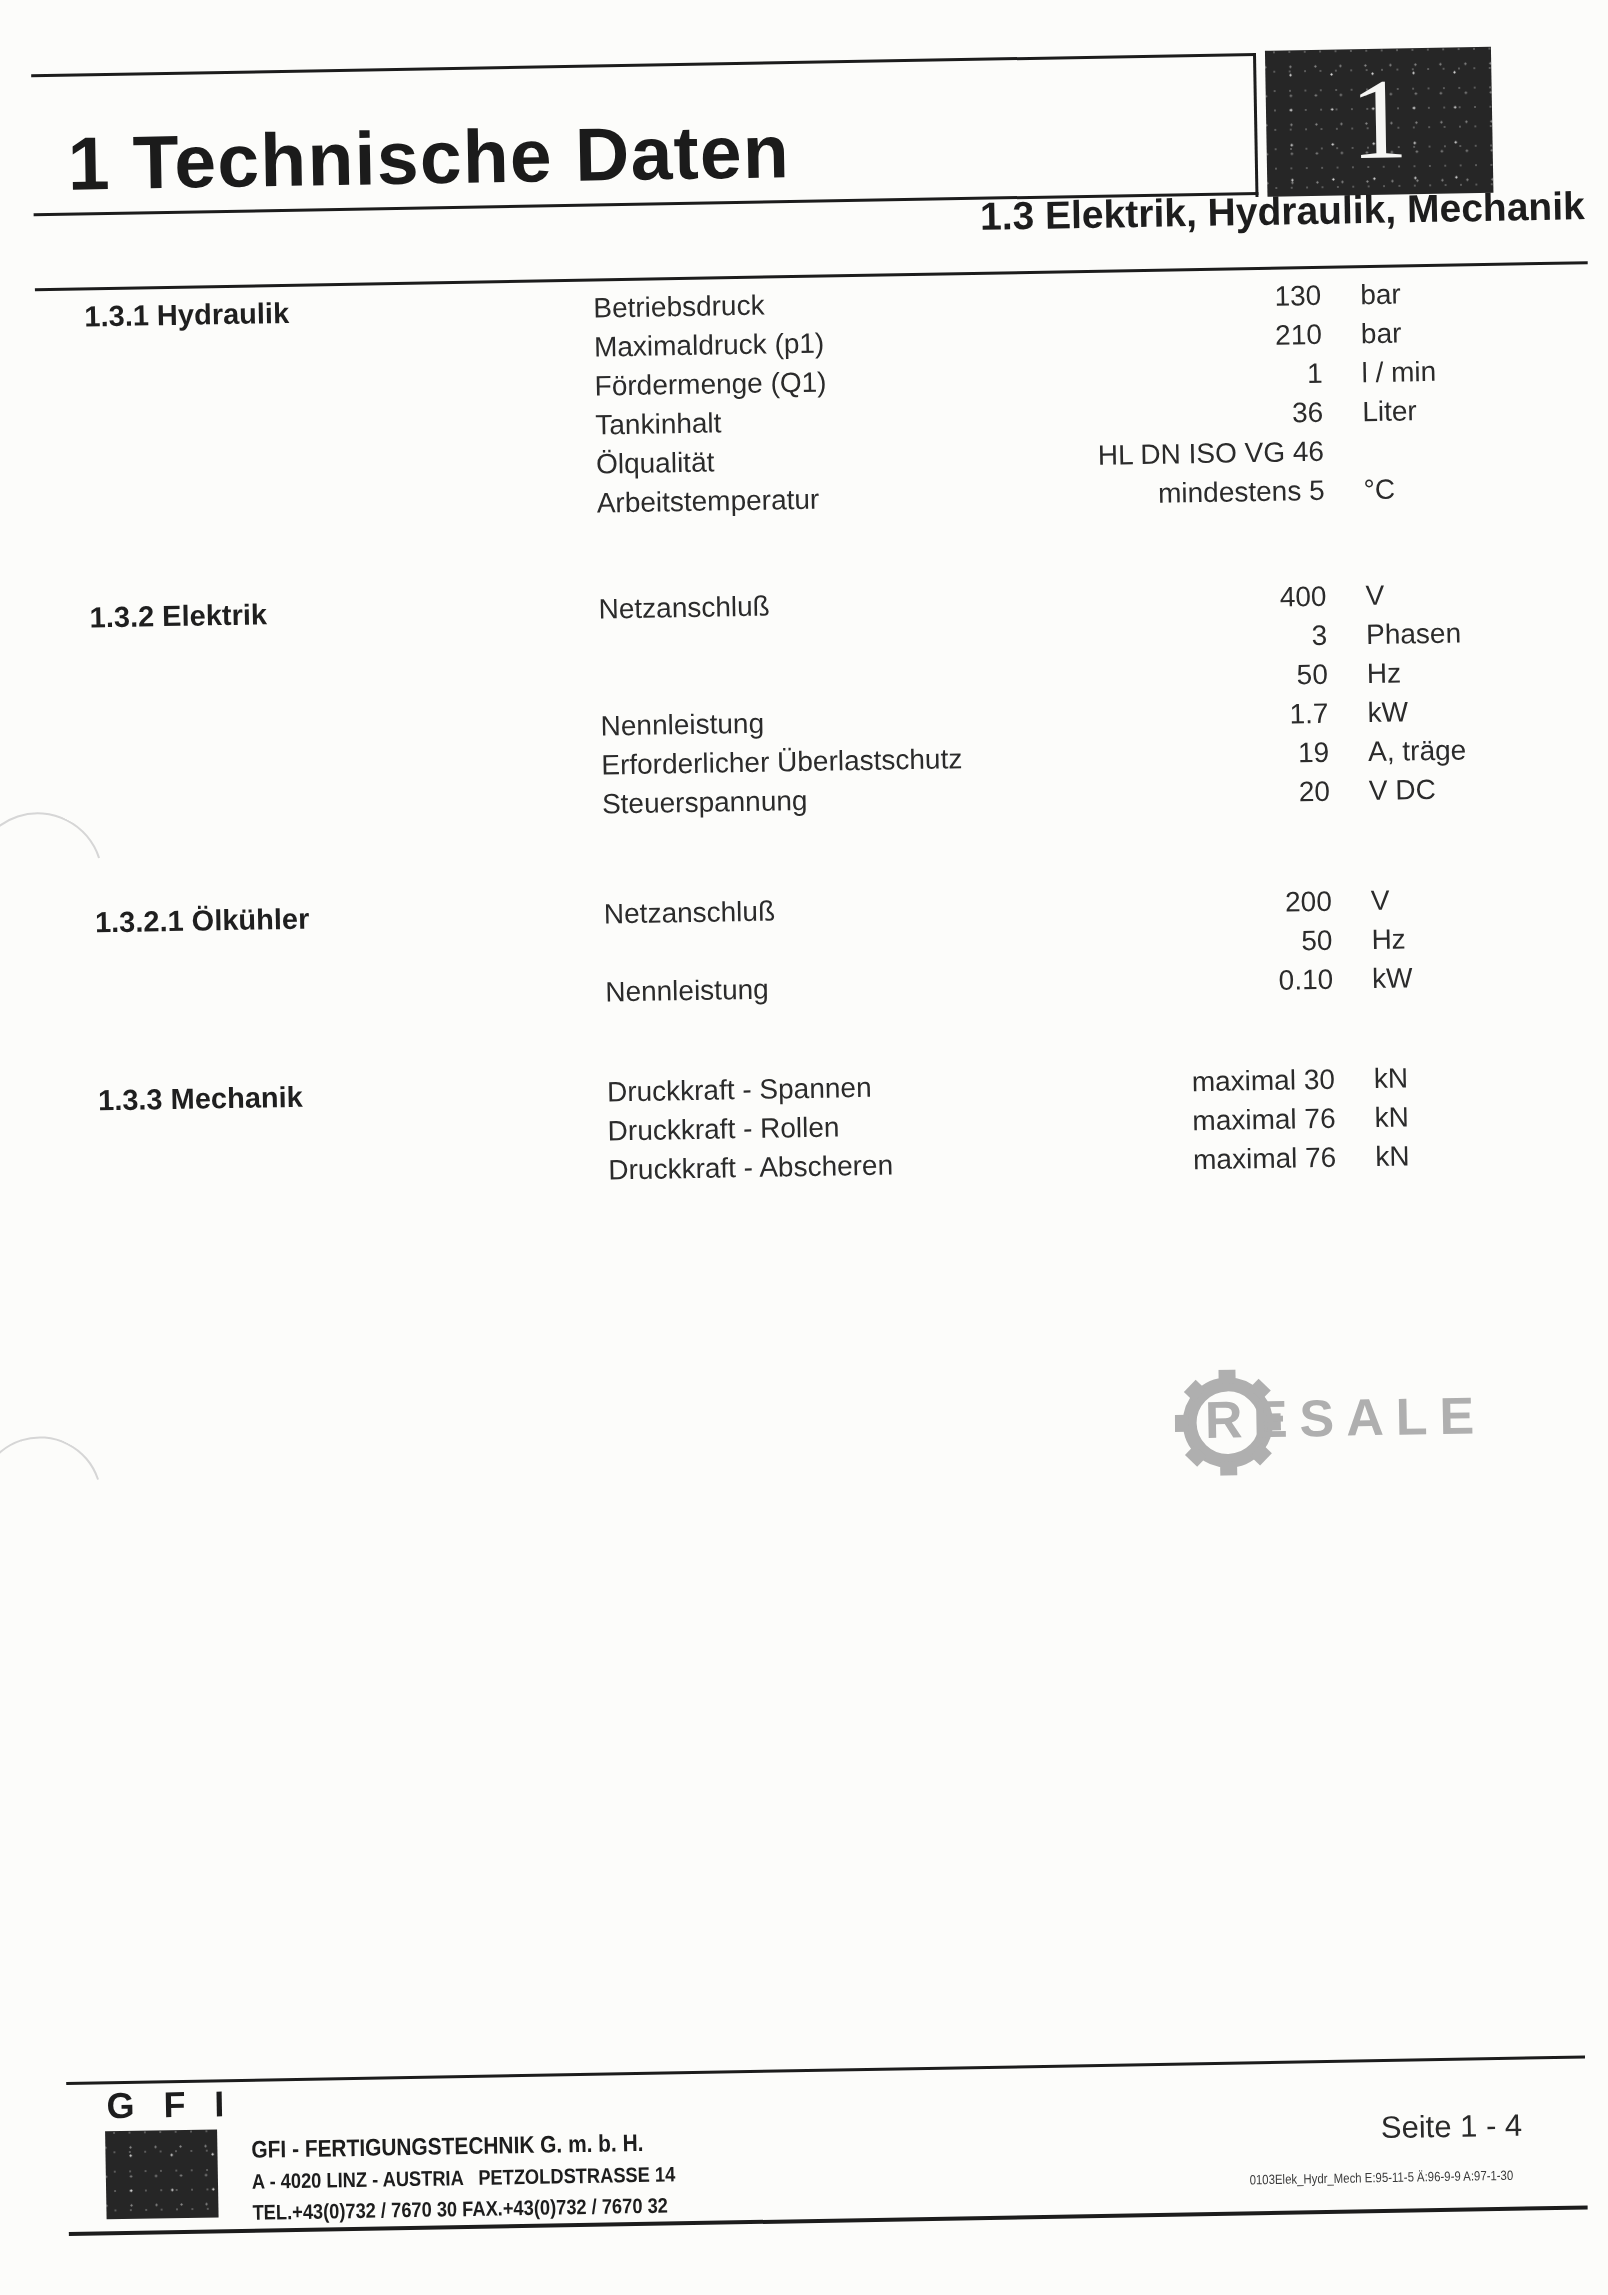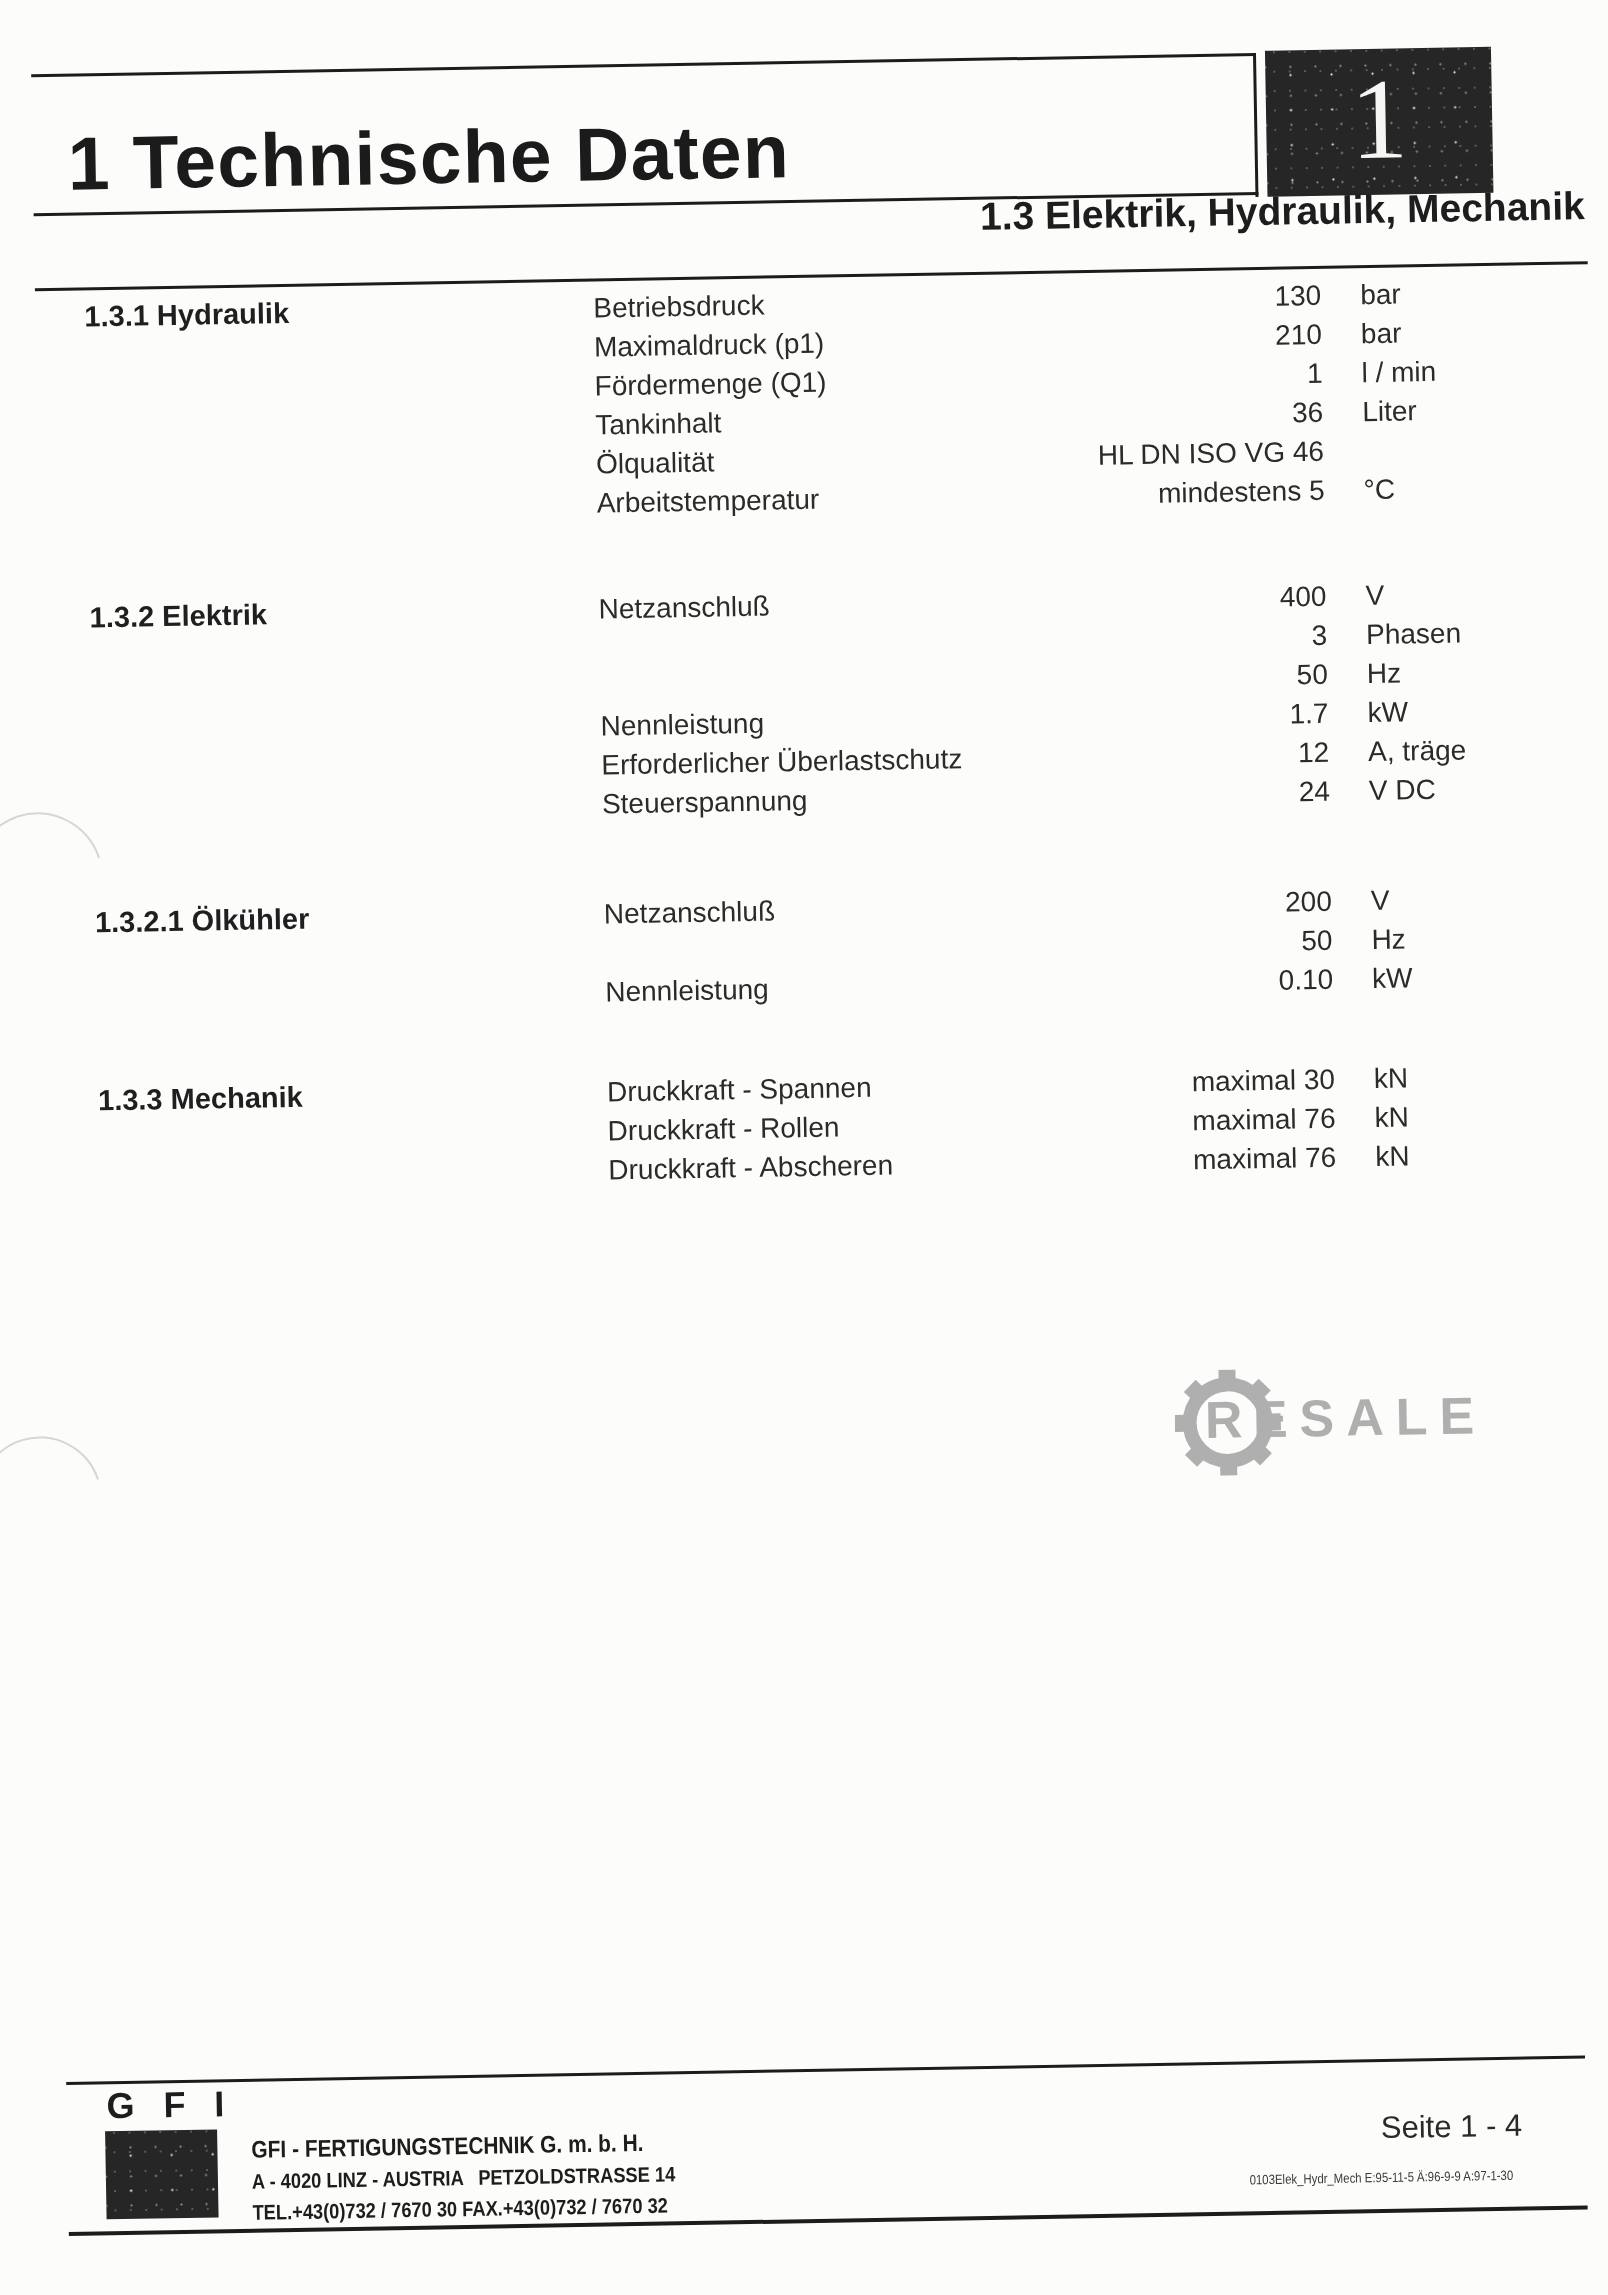--- a/index.html
+++ b/index.html
@@ -156,27 +156,27 @@
   </div>
 
   <div class="row">
     <span class="lbl">Nennleistung</span>
     <span class="val">1.7</span>
     <span class="unit">kW</span>
   </div>
 
   <div class="row">
     <span class="lbl">Erforderlicher Überlastschutz</span>
-    <span class="val">12</span>
+    <span class="val">19</span>
     <span class="unit">A, träge</span>
   </div>
 
   <div class="row">
     <span class="lbl">Steuerspannung</span>
-    <span class="val">24</span>
+    <span class="val">20</span>
     <span class="unit">V DC</span>
   </div>
 </div>
   </section>
 
   <section class="section sec2">
     <h3 class="heading">1.3.2.1 Ölkühler</h3>
     <div class="rows">
   <div class="row">
     <span class="lbl">Netzanschluß</span>

